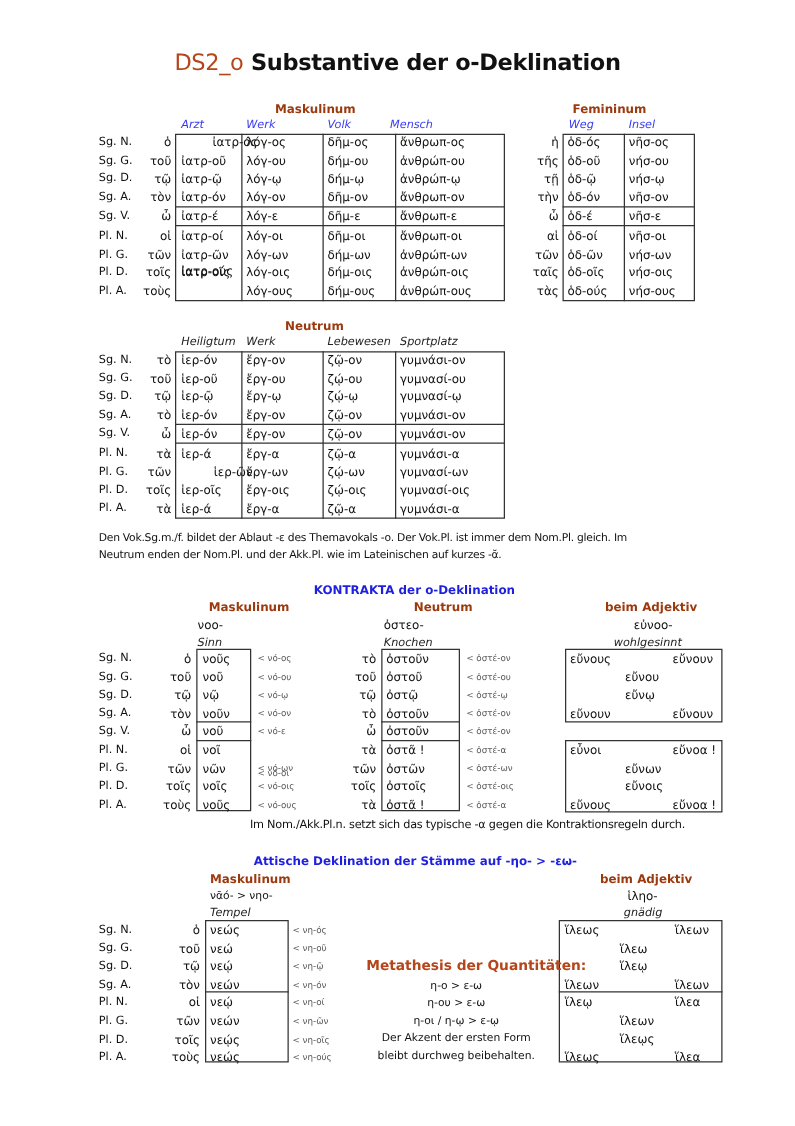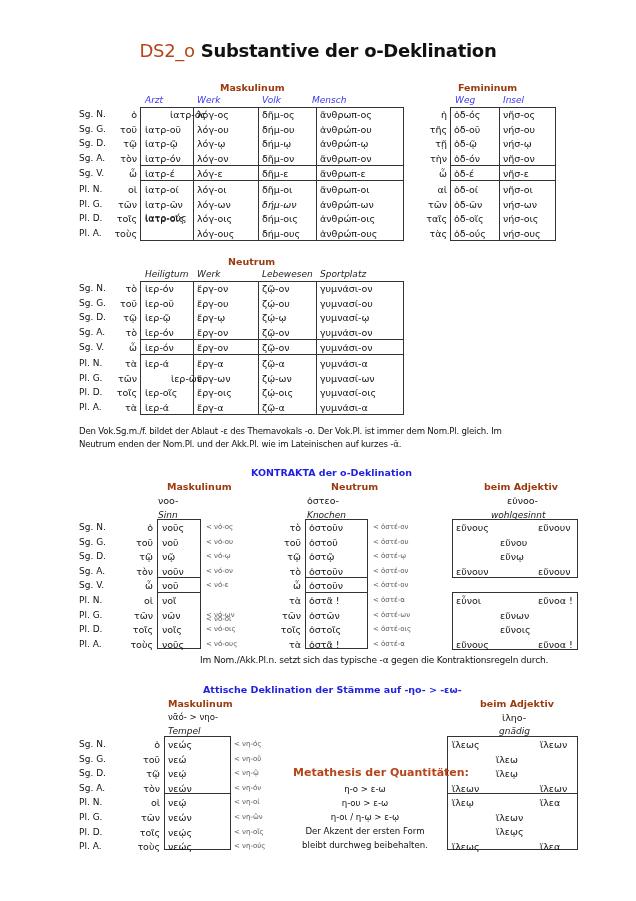--- a/index.html
+++ b/index.html
@@ -102,21 +102,21 @@
     <div class="abs cell" style="top:184px;left:197px;">λόγ-οι</div>
     <div class="abs cell" style="top:184px;left:262px;">δῆμ-οι</div>
     <div class="abs cell" style="top:184px;left:320px;">ἄνθρωπ-οι</div>
     <div class="abs art" style="top:184px;left:405px;width:42px;">αἱ</div>
     <div class="abs cell" style="top:184px;left:454px;">ὁδ-οί</div>
     <div class="abs cell" style="top:184px;left:503px;">νῆσ-οι</div>
     <div class="abs lab" style="top:198.6px;left:79px;">Pl. G.</div>
     <div class="abs art" style="top:198.6px;left:100px;width:37px;">τῶν</div>
     <div class="abs cell" style="top:198.6px;left:145px;">ἰατρ-ῶν</div>
     <div class="abs cell" style="top:198.6px;left:197px;">λόγ-ων</div>
-    <div class="abs cell" style="top:198.6px;left:262px;font-style:italic;">δήμ-ων</div>
+    <div class="abs cell" style="top:198.6px;left:262px;">δήμ-ων</div>
     <div class="abs cell" style="top:198.6px;left:320px;">ἀνθρώπ-ων</div>
     <div class="abs art" style="top:198.6px;left:405px;width:42px;">τῶν</div>
     <div class="abs cell" style="top:198.6px;left:454px;">ὁδ-ῶν</div>
     <div class="abs cell" style="top:198.6px;left:503px;">νήσ-ων</div>
     <div class="abs lab" style="top:213.2px;left:79px;">Pl. D.</div>
     <div class="abs art" style="top:213.2px;left:100px;width:37px;">τοῖς</div>
     <div class="abs cell" style="top:213.2px;left:145px;">ἰατρ-οῖς</div>
     <div class="abs cell" style="top:213.2px;left:197px;">λόγ-οις</div>
     <div class="abs cell" style="top:213.2px;left:262px;">δήμ-οις</div>
     <div class="abs cell" style="top:213.2px;left:320px;">ἀνθρώπ-οις</div>

